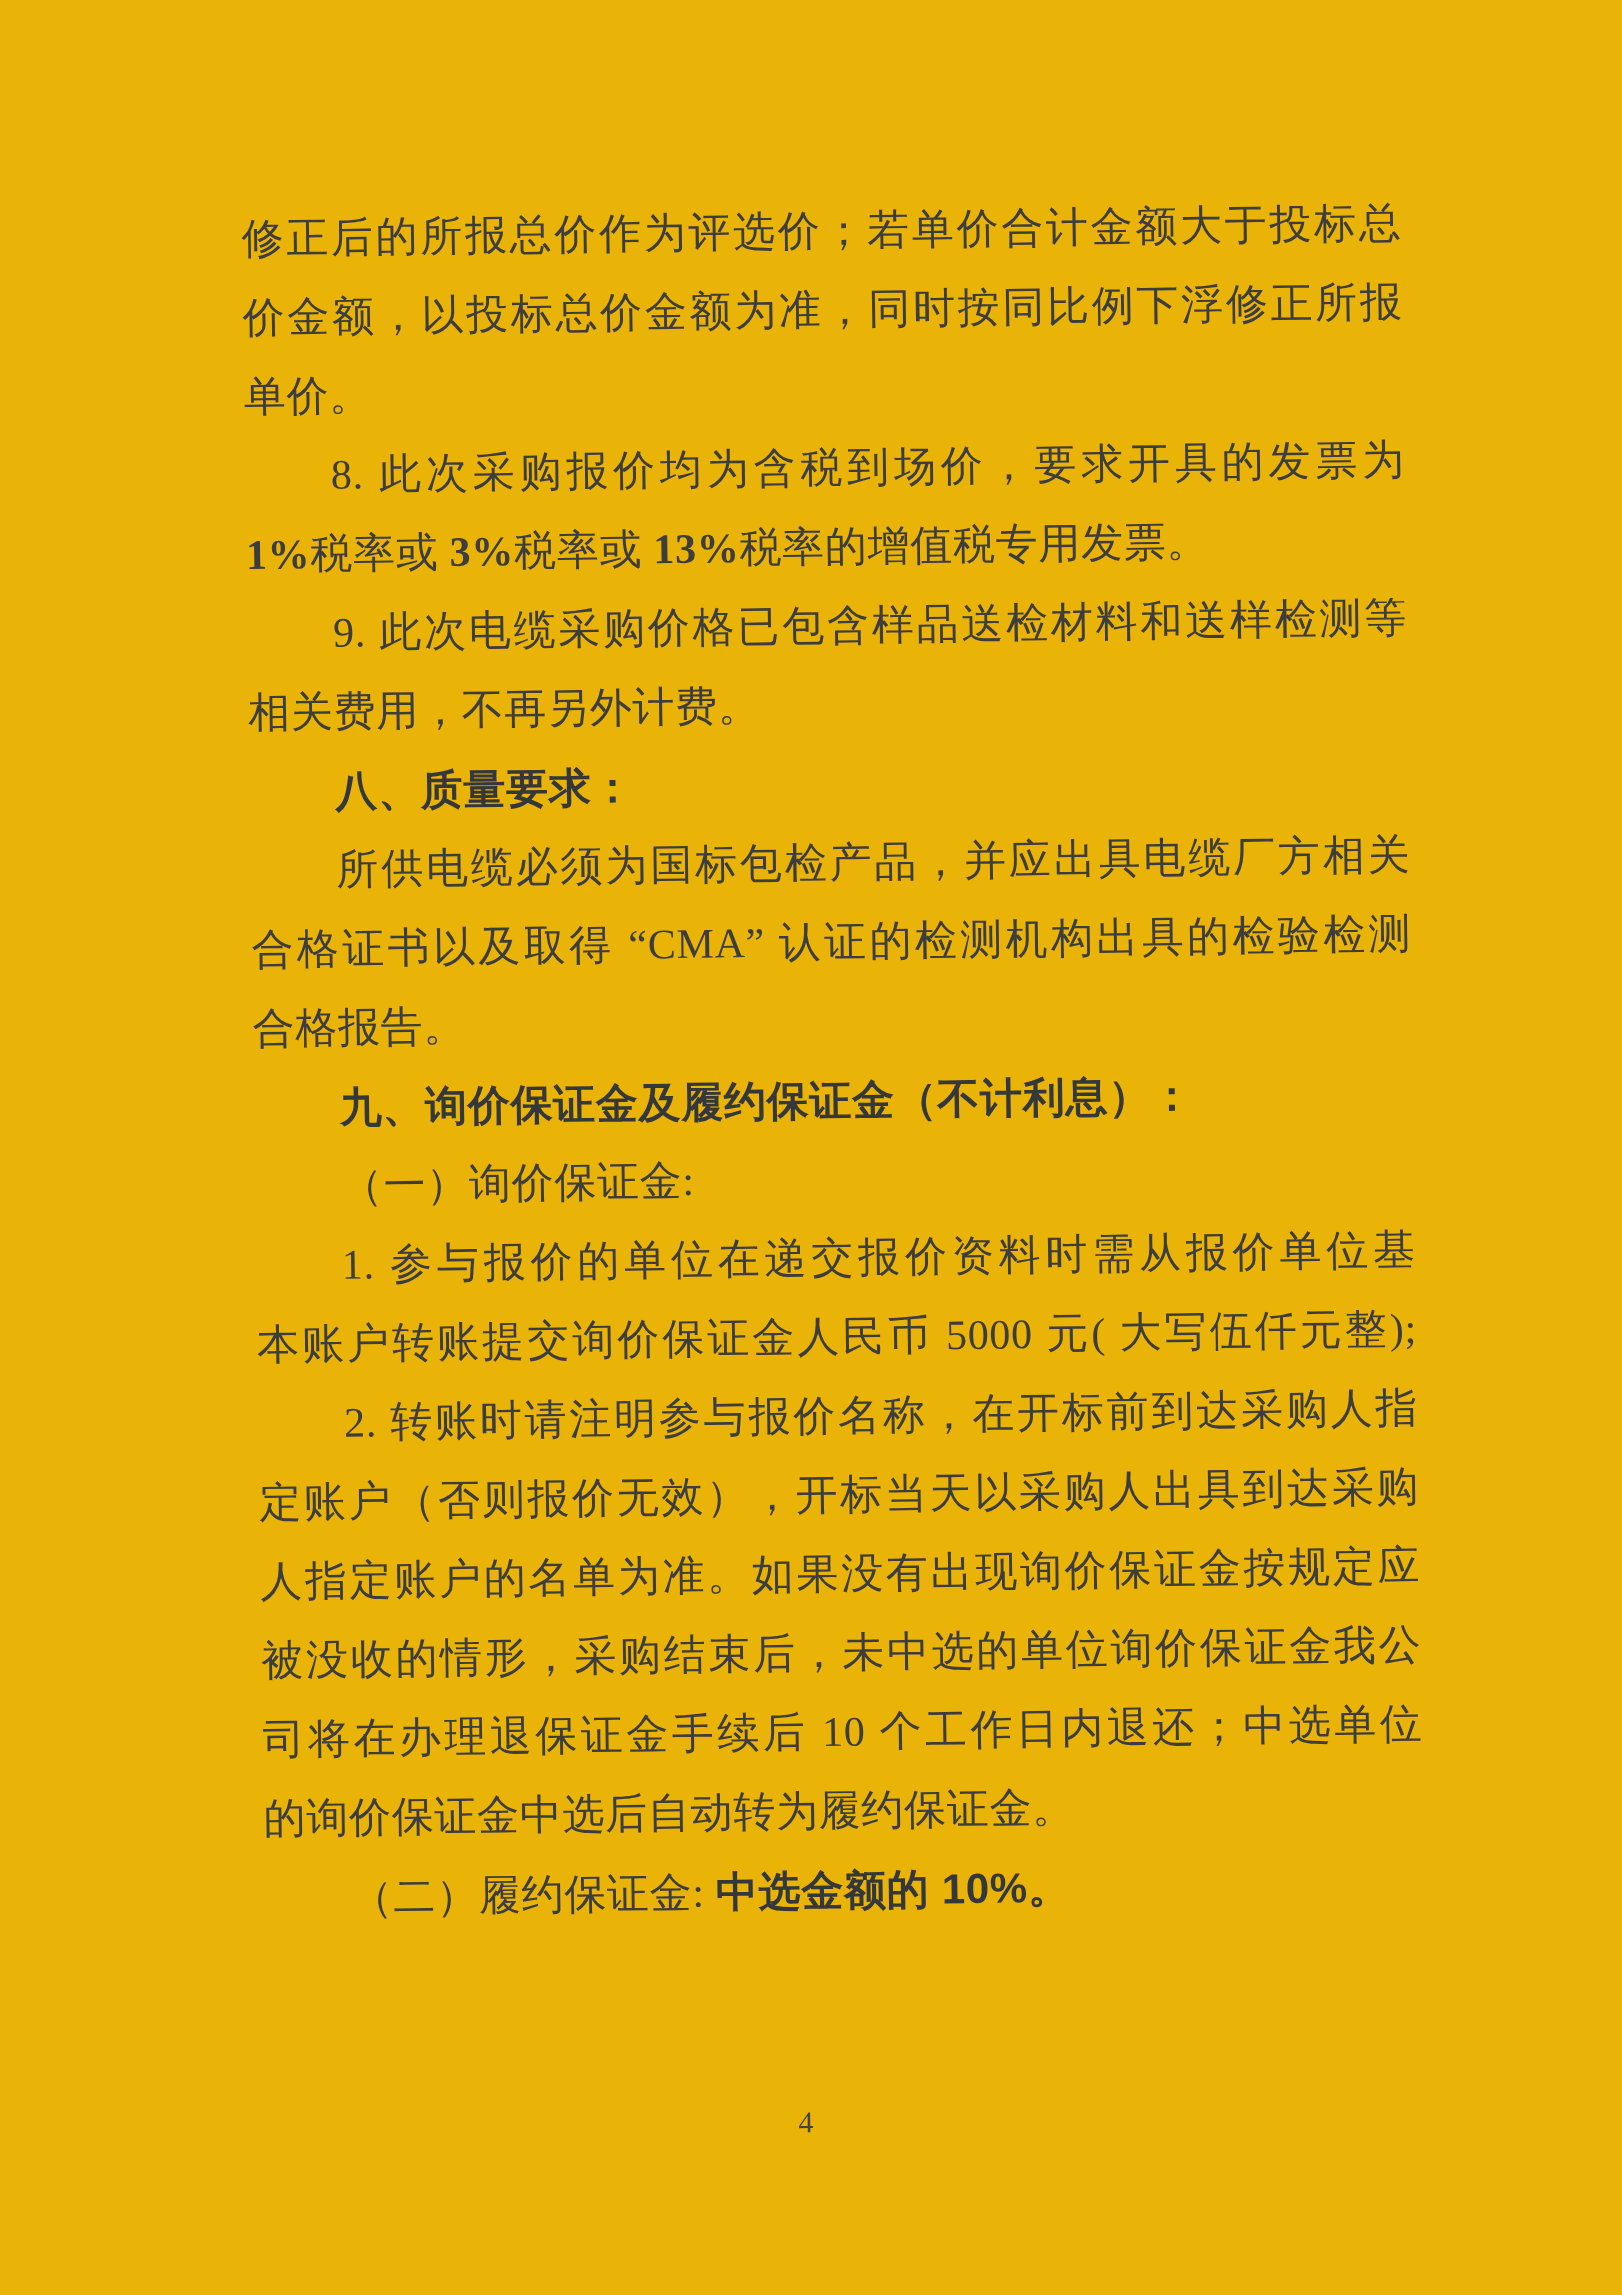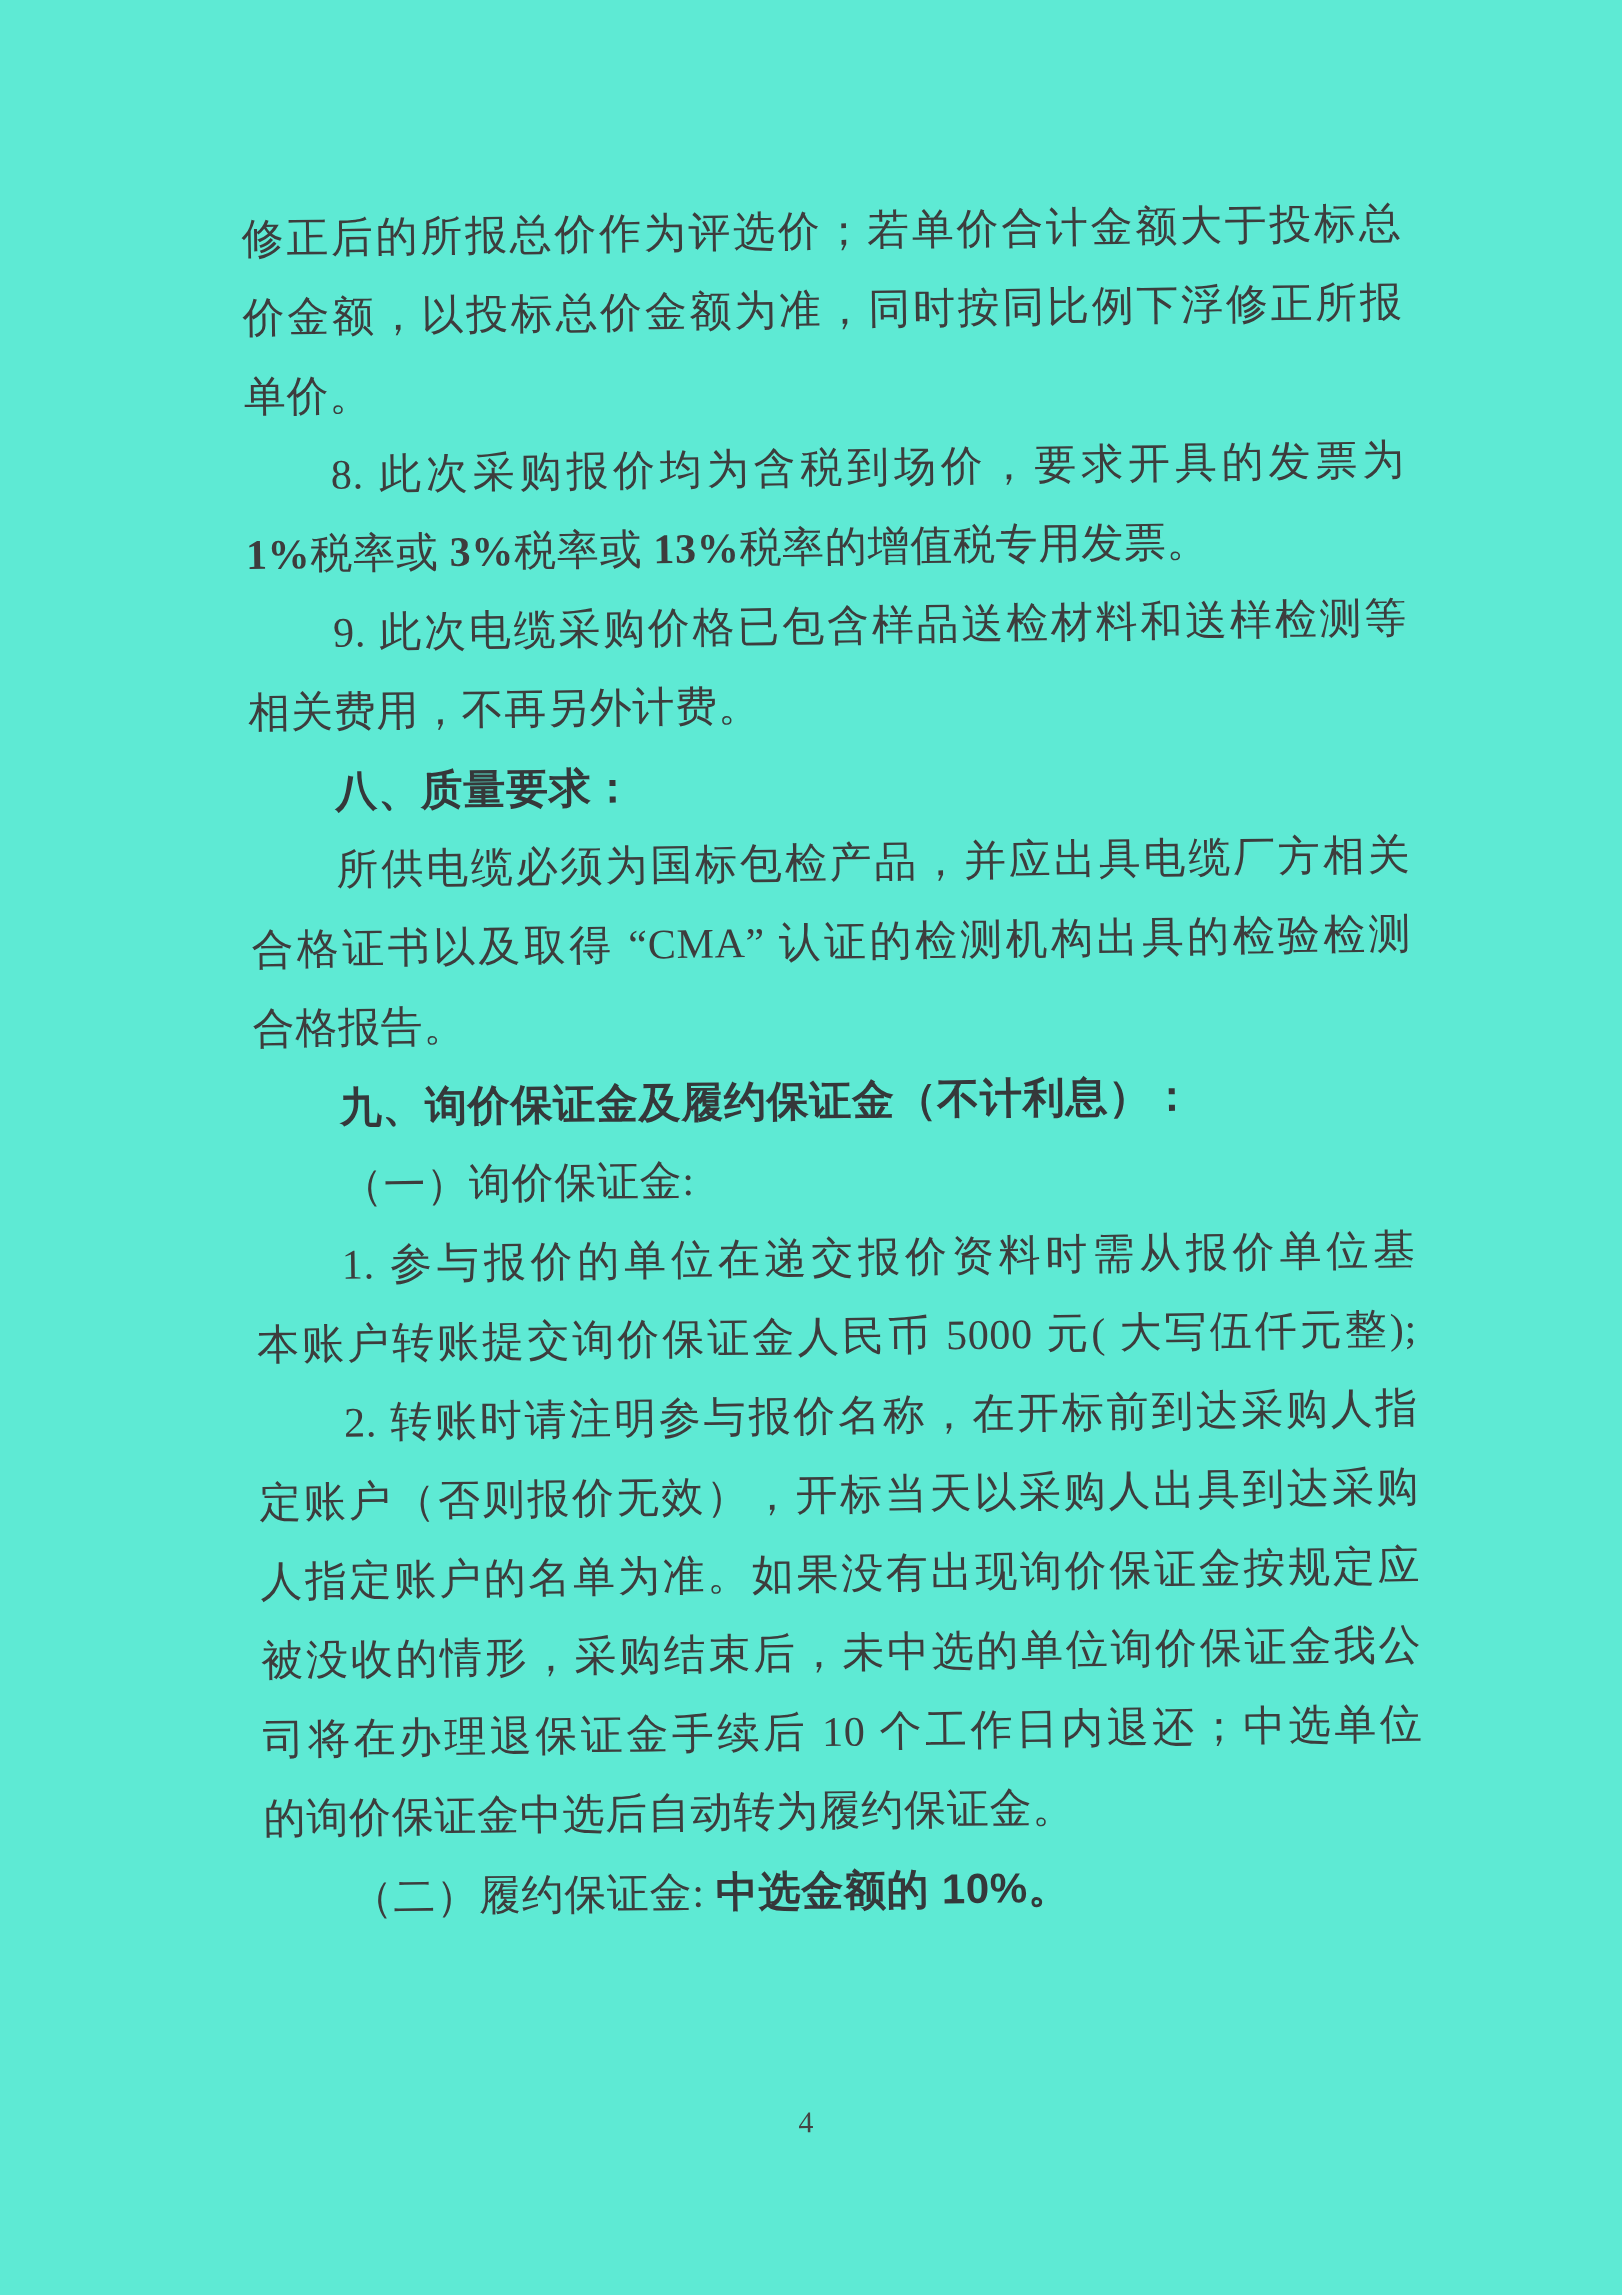--- a/index.html
+++ b/index.html
@@ -55,21 +55,21 @@
     line-height: 79px;
     text-align: center;
     font-size: 30px;
     color: #444444;
     letter-spacing: 0;
   }
 </style>
 </head>
 <body>
 
-<div class="page" style="background: #5eead4;">
+<div class="page" style="background: #eab308;">
   <div class="content">
     <div>
         <div class="line just" style="color: rgb(61, 61, 61);"><span>修正后的所报总价作为评选价；若单价合计金额大于投标总</span></div>
         <div class="line just" style="color: rgb(61, 61, 61);"><span>价金额，以投标总价金额为准，同时按同比例下浮修正所报</span></div>
         <div class="line" style="color: rgb(61, 61, 61);"><span>单价。</span></div>
         <div class="line ind just" style="color: rgb(61, 61, 61);"><span>8. 此次采购报价均为含税到场价，要求开具的发票为</span></div>
         <div class="line" style="color: rgb(61, 61, 61);"><span class="bold">1%</span><span>税率或 </span><span class="bold">3%</span><span>税率或 </span><span class="bold">13%</span><span>税率的增值税专用发票。</span></div>
         <div class="line ind just" style="color: rgb(61, 61, 61);"><span>9. 此次电缆采购价格已包含样品送检材料和送样检测等</span></div>
         <div class="line" style="color: rgb(61, 61, 61);"><span>相关费用，不再另外计费。</span></div>
         <div class="line ind" style="color: rgb(61, 61, 61);"><span class="hei" style="color: rgb(53, 56, 58);">八、质量要求：</span></div>

